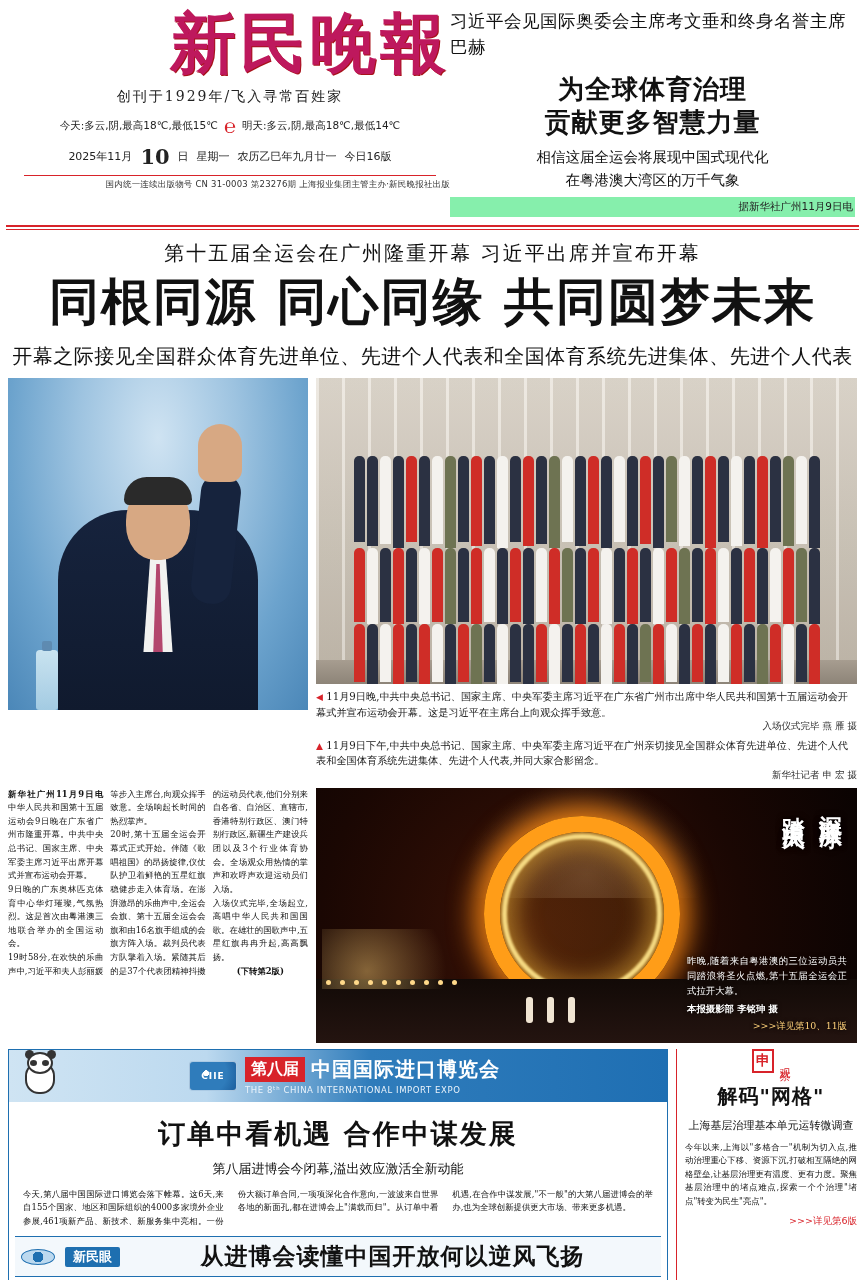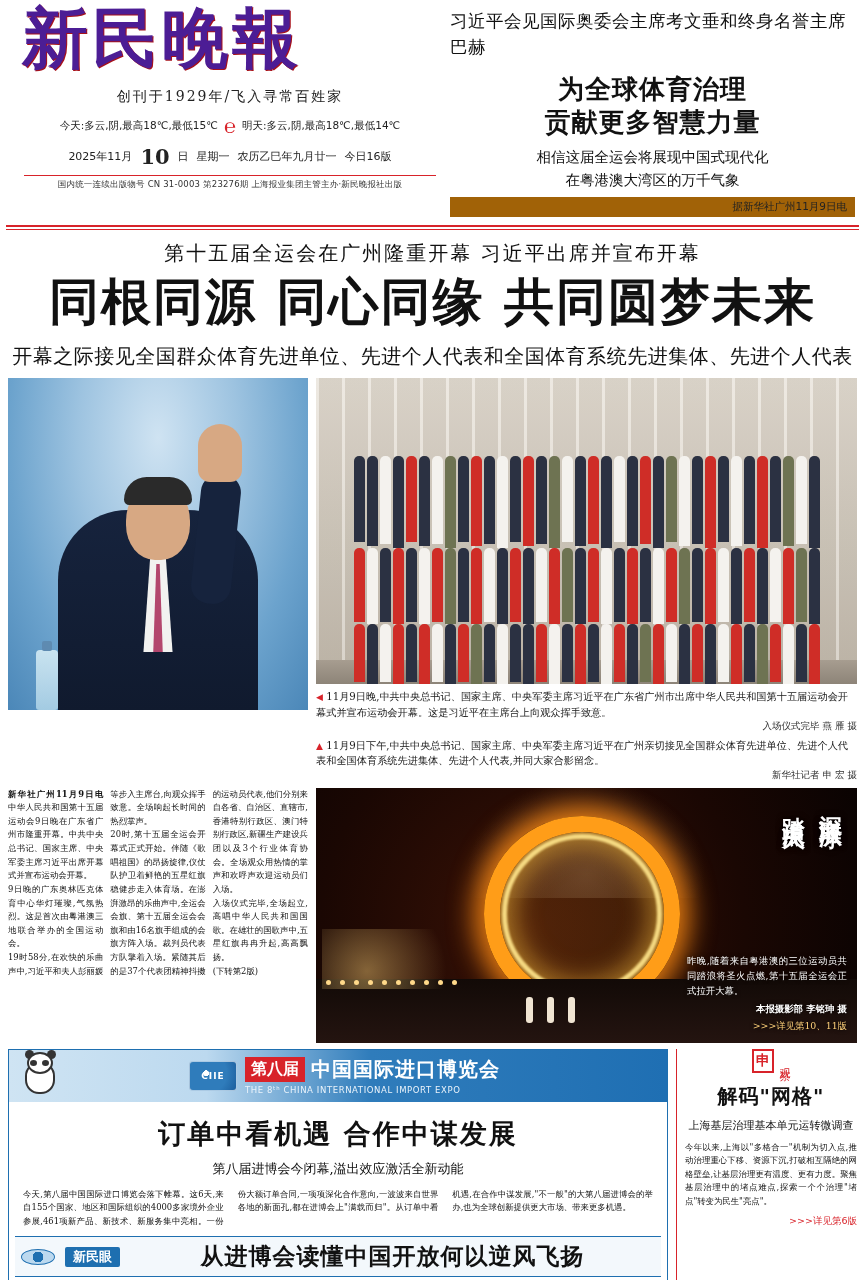--- a/index.html
+++ b/index.html
@@ -9,28 +9,29 @@
     font-family: "DejaVu Sans", sans-serif;
     color: #111;
     overflow: hidden;
   }
   .page { position: relative; width: 865px; height: 1280px; }
 
   
   .masthead { display: flex; padding: 6px 10px 0 10px; }
   .mh-left { width: 440px; }
   .logo {
-    font-family: Liberation Mono, monospace;
+    font-family: Liberation Sans, sans-serif;
     font-weight: bold;
     font-size: 66px;
-    color: #4c1d95;
+    color: #be185d;
     letter-spacing: 4px;
     line-height: 1.15;
     padding-left: 12px;
     text-shadow: 1px 1px 0 #a8121a;
+    text-align: right;
   }
   .logo-sub {
     text-align: center;
     font-family: "DejaVu Serif", serif;
     font-size: 14px;
     letter-spacing: 2px;
     margin-top: 6px;
     color: #222;
   }
   .weather-row {
@@ -44,21 +45,21 @@
   }
   .date-row {
     display: flex; align-items: center; justify-content: center;
     gap: 8px; margin-top: 8px; font-size: 11px; color: #222;
   }
   .date-row .bigday {
     font-size: 21px; font-weight: bold; font-family: "DejaVu Serif", serif;
   }
   .date-rule { border-top: 1px solid #d8232a; margin: 6px 14px 3px 14px; }
   .issn-line {
-    text-align: center; font-size: 8.5px; color: #333; letter-spacing: 0.2px;
+    text-align: right; font-size: 8.5px; color: #333; letter-spacing: 0.2px;
   }
 
   .mh-right { width: 405px; padding-top: 2px; }
   .mh-kicker {
     font-family: "DejaVu Serif", serif;
     font-size: 17.5px; line-height: 1.5; color: #111;
     letter-spacing: 0.5px;
   }
   .mh-head {
     text-align: center;
@@ -69,24 +70,24 @@
     margin-top: 12px;
     letter-spacing: 1px;
   }
   .mh-sub {
     text-align: center;
     font-family: "DejaVu Serif", serif;
     font-size: 14.5px; line-height: 1.55; margin-top: 6px; color: #111;
   }
   .mh-credit {
     margin-top: 6px;
-    background: #a16207;
+    background: #86efac;
     text-align: right;
     font-size: 10.5px;
-    padding: 3px 8px;
+    padding: 3px 2px;
     color: #222;
   }
 
   .hr-red { border: none; border-top: 2px solid #d8232a; margin: 8px 6px 0 6px; }
   .hr-thin { border: none; border-top: 1px solid #d8232a; margin: 2px 6px 0 6px; }
 
   
   .lead { padding: 10px 8px 0 8px; }
   .lead-kicker {
     text-align: center;
@@ -201,21 +202,21 @@
 
   
   .lower { display: flex; gap: 8px; padding: 6px 8px 0 8px; }
   .cols {
     width: 300px;
     column-count: 3; column-gap: 7px;
     font-family: "DejaVu Serif", serif;
     font-size: 8.4px; line-height: 1.62; text-align: justify; color: #111;
   }
   .cols b { font-weight: bold; }
-  .jump { text-align: left; display: block; }
+  .jump { text-align: center; display: block; font-weight: bold; }
 
   .fire-wrap { width: 541px; position: relative; }
   .ph-fire {
     height: 255px;
     background: radial-gradient(circle at 40% 55%, #3a1206 0%, #1a0703 60%, #0a0302 100%);
   }
   .fr-ring {
     position: absolute; left: 168px; top: 28px; width: 196px; height: 196px;
     border-radius: 50%;
     border: 16px solid #ff9d18;
@@ -260,21 +261,21 @@
     color: #ffffff;
     text-shadow: 0 0 6px rgba(0,0,0,.8);
   }
   .fire-blurb {
     position: absolute; right: 10px; bottom: 10px; width: 160px;
     color: #fff; font-family: "DejaVu Serif", serif;
     font-size: 9.4px; line-height: 1.6; text-align: justify;
     text-shadow: 0 0 4px rgba(0,0,0,.9);
   }
   .fire-blurb .b { font-weight: bold; }
-  .fire-blurb .credit { text-align: right; display: block; margin-top: 2px; }
+  .fire-blurb .credit { text-align: left; display: block; margin-top: 2px; }
   .fire-blurb .more { text-align: right; display: block; color: #ffd27a; margin-top: 2px; }
 
   
   .bottom { display: flex; gap: 8px; padding: 6px 8px 0 8px; }
   .expo { width: 660px; border: 1px solid #1e6fb0; position: relative; }
   .expo-band {
     height: 52px;
     background: linear-gradient(90deg, #cfe4f3 0%, #bcd9ef 30%, #2f7cbb 55%, #1f6fb3 100%);
     display: flex; align-items: center;
   }

